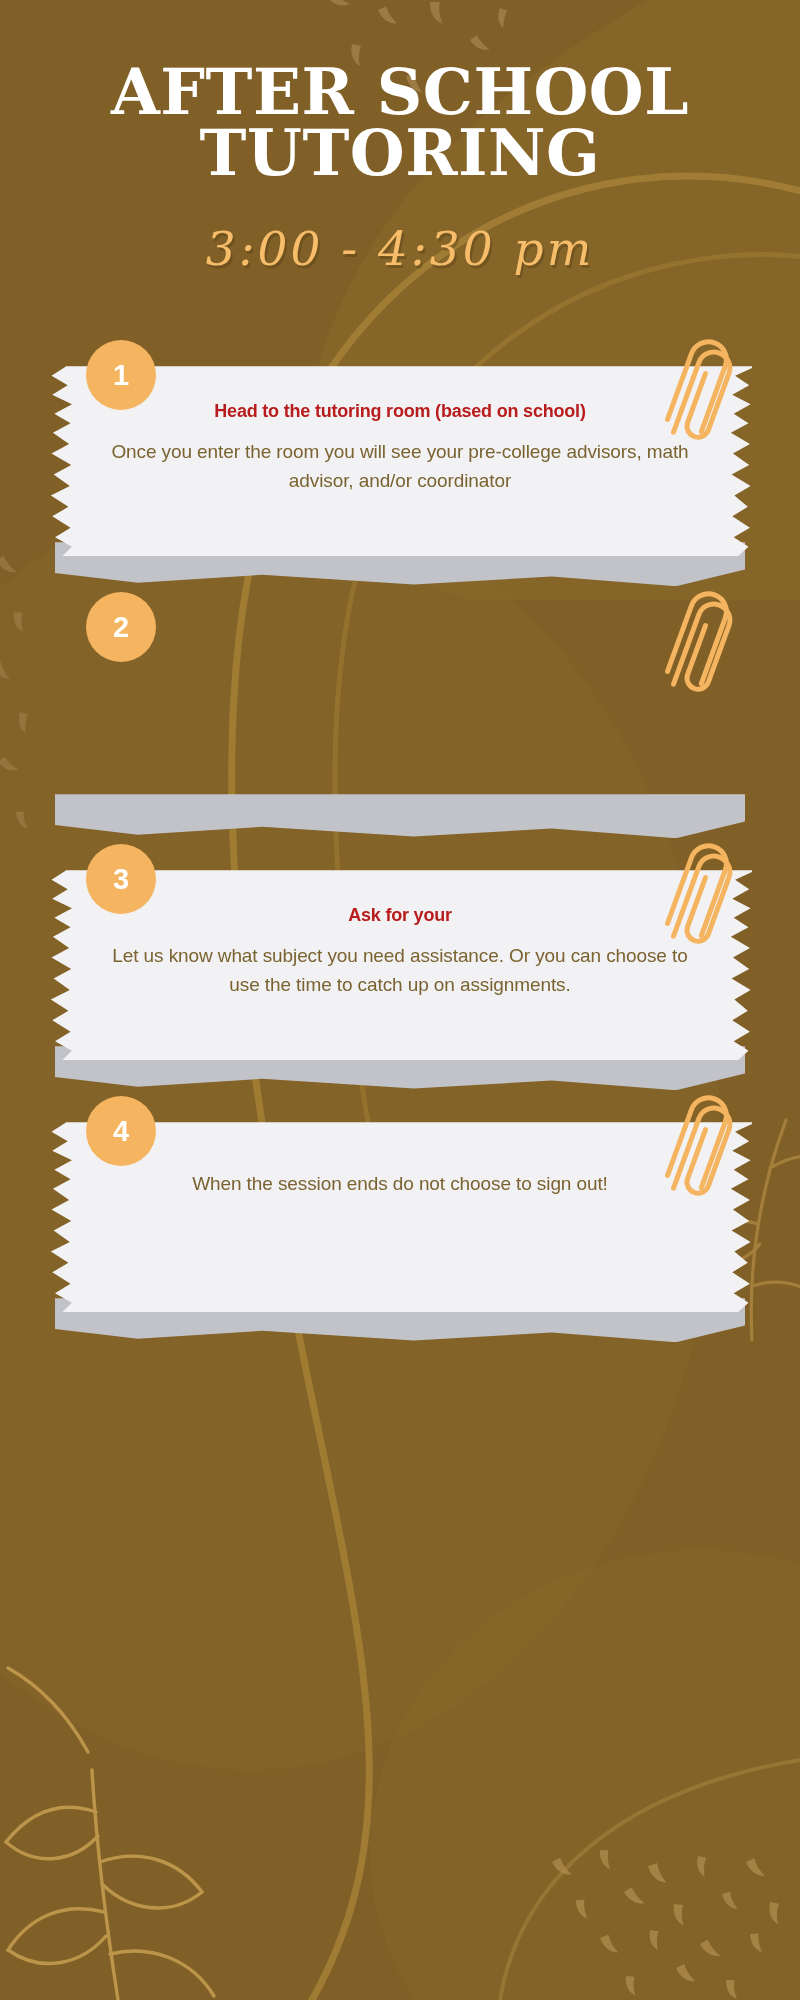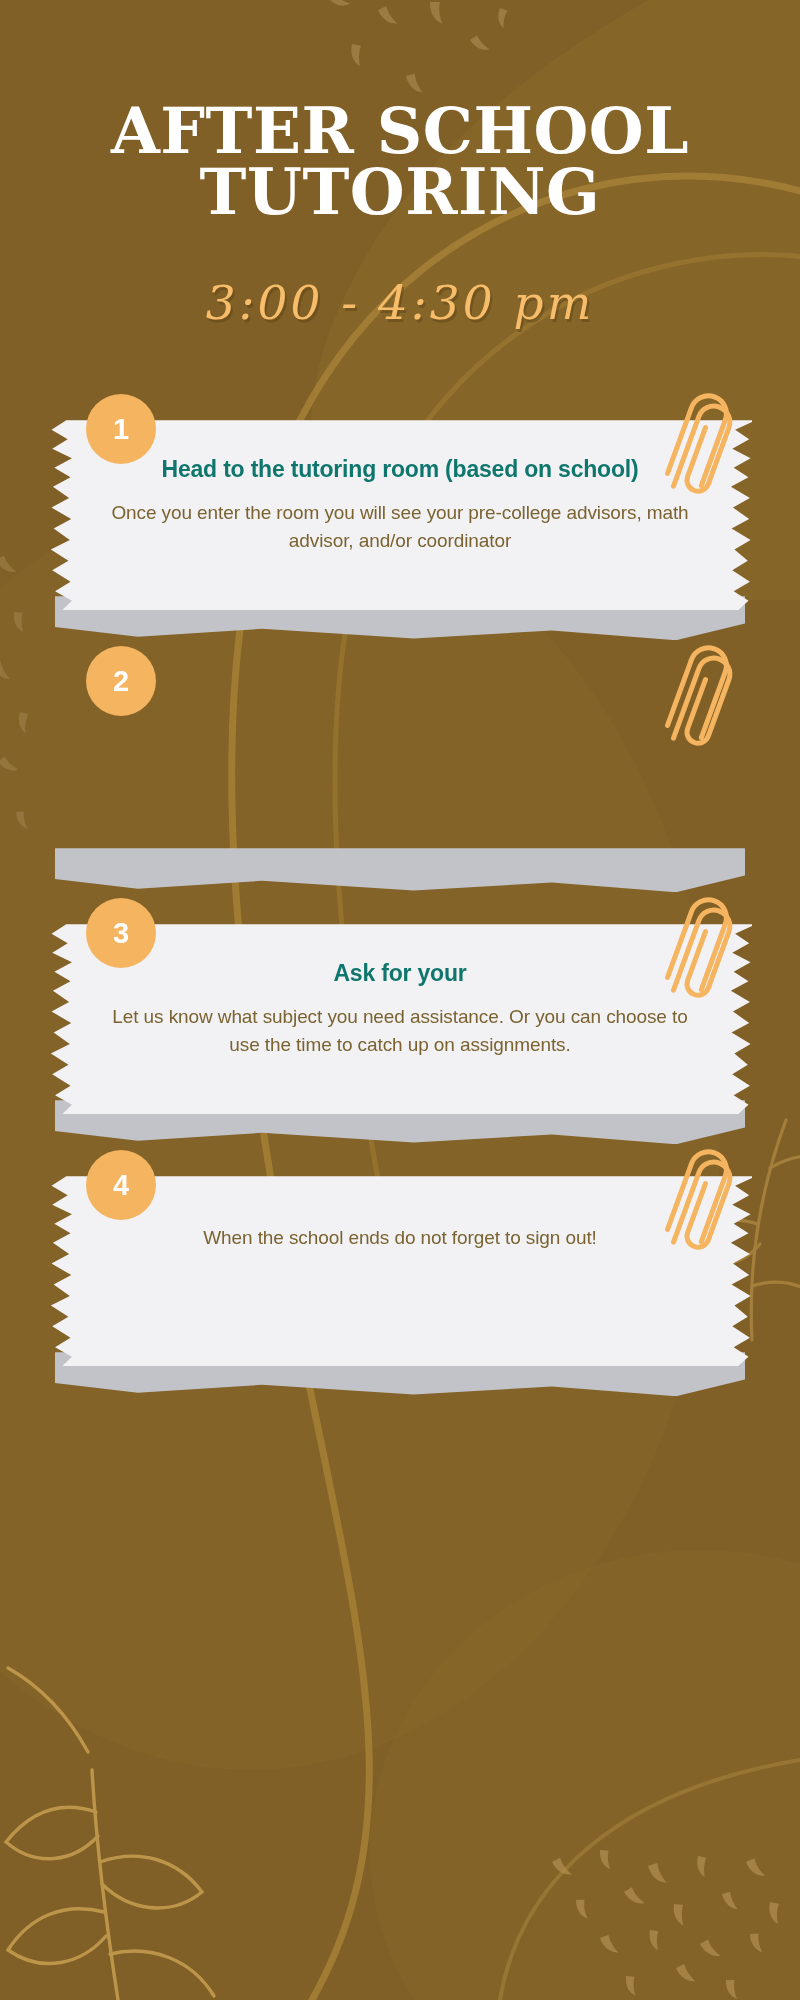--- a/index.html
+++ b/index.html
@@ -24,37 +24,37 @@
     height: 2000px;
     overflow: hidden;
     z-index: 0;
   }
   .bg-layer svg { display: block; }
 
   
   .header {
     position: relative;
     z-index: 3;
-    padding-top: 101px;
+    padding-top: 62px;
     text-align: center;
   }
   .title {
     font-family: "DejaVu Serif", "Liberation Serif", serif;
     color: #ffffff;
     font-size: 63px;
     font-weight: 700;
     line-height: 0.97;
     letter-spacing: 0.5px;
     text-transform: uppercase;
     padding: 0 40px;
   }
   .title .line2 { display: block; }
 
   .time {
-    margin-top: 52px;
+    margin-top: 37px;
     color: #f7bd6a;
     font-family: "DejaVu Serif", "Liberation Serif", serif;
     font-size: 47px;
     font-style: italic;
     font-weight: 400;
     letter-spacing: 3px;
     text-shadow: 2px 3px 0 rgba(90,64,20,0.45);
   }
 
   
@@ -108,22 +108,22 @@
   }
 
   .paper-inner {
     position: absolute;
     inset: 0;
     padding: 34px 58px 0 58px;
     text-align: center;
   }
 
   .step-title {
-    color: #0f766e;
-    font-size: 23px;
+    color: #b91c1c;
+    font-size: 18px;
     font-weight: 700;
     line-height: 1.32;
     letter-spacing: -0.2px;
   }
 
   .step-desc {
     margin-top: 14px;
     color: #7a6330;
     font-size: 19px;
     line-height: 1.52;
@@ -357,21 +357,21 @@
         <path d="M30 110 L30 36 A16 16 0 0 1 62 36 L62 96 A11 11 0 0 1 40 96 L40 44"></path>
         <path d="M20 100 L20 30 A18 18 0 0 1 56 30 L56 100"></path>
       </g>
     </svg>
   </section>
 
   <section class="step">
     <div class="shadow-strip"></div>
     <div class="paper">
       <div class="paper-inner">
-        <div class="step-desc">When the school ends do not forget to sign out!</div>
+        <div class="step-desc">When the session ends do not choose to sign out!</div>
       </div>
     </div>
     <div class="badge">4</div>
     <svg class="clip" viewBox="0 0 90 130">
       <g transform="rotate(20 45 65)" fill="none" stroke="#f5b460" stroke-width="5" stroke-linecap="round" stroke-linejoin="round">
         <path d="M30 110 L30 36 A16 16 0 0 1 62 36 L62 96 A11 11 0 0 1 40 96 L40 44"></path>
         <path d="M20 100 L20 30 A18 18 0 0 1 56 30 L56 100"></path>
       </g>
     </svg>
   </section>

